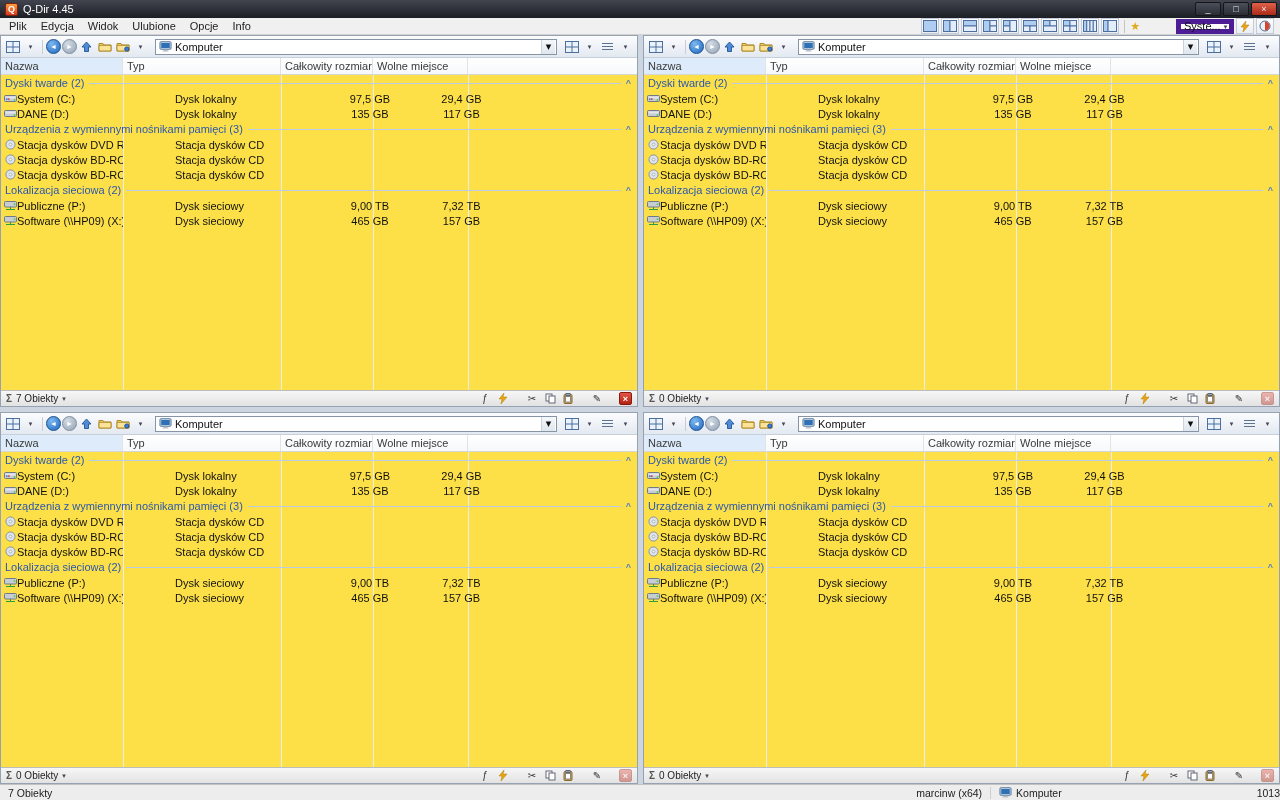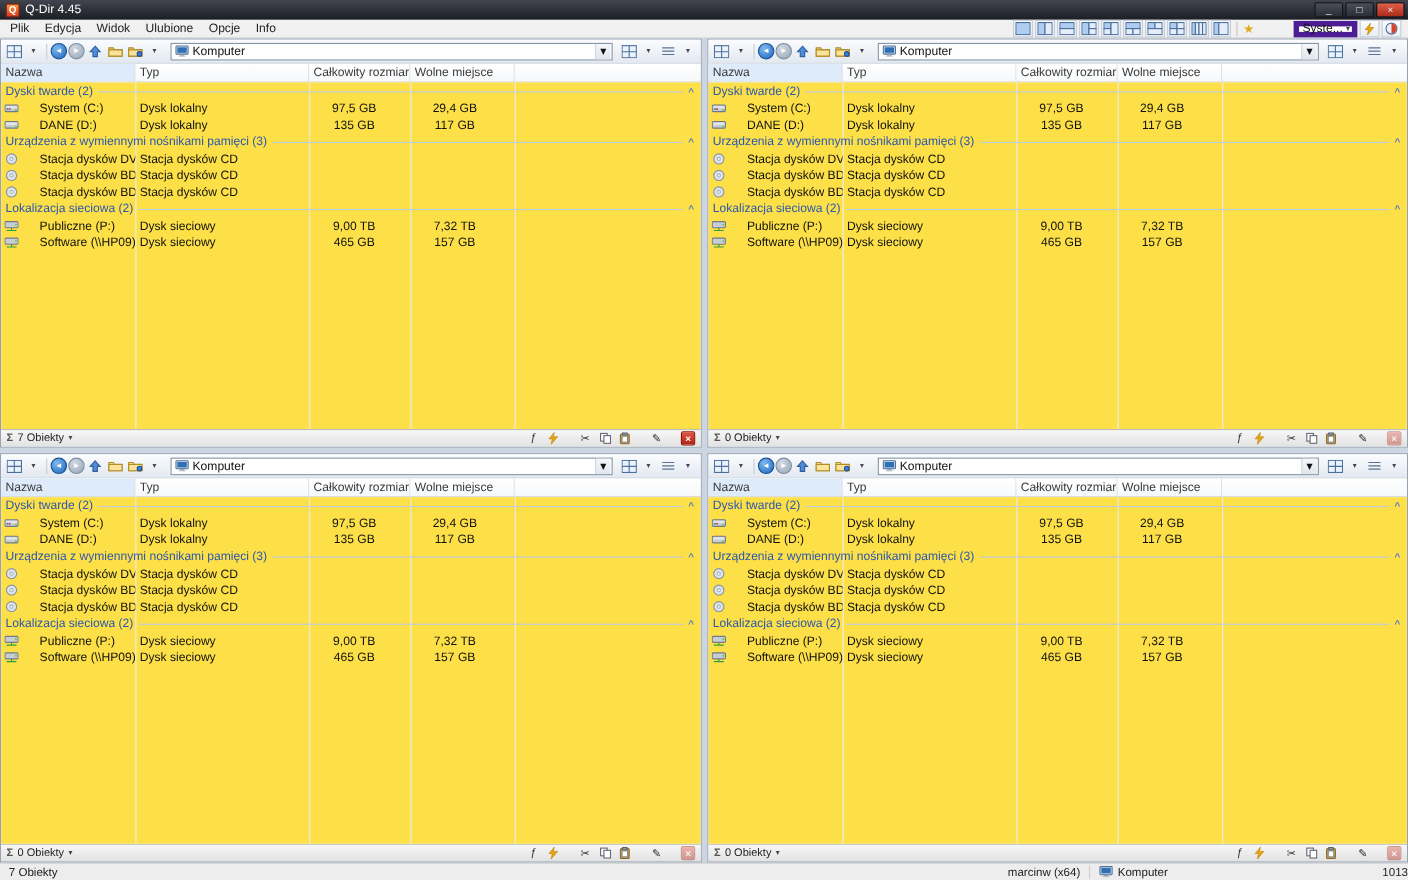--- a/index.html
+++ b/index.html
@@ -47,22 +47,22 @@
   .hfill { flex:1; border-right:none; }
   .c0 { width:122px; } .c1 { width:158px; } .c2 { width:92px; } .c3 { width:95px; }
 
   
   .body { flex:1; position:relative; background:#fde047; overflow:hidden; }
   .vline { position:absolute; top:0; bottom:0; width:1px; background:#ededed; }
   .grp { display:flex; align-items:center; height:16px; padding-left:4px; color:#2b57ae; position:relative; z-index:1; white-space:nowrap; }
   .grp-line { flex:1; height:1px; background:#bccbe6; margin:0 5px; }
   .grp-ch { color:#567ec2; font-size:9px; font-weight:bold; margin-right:6px; }
   .row { display:flex; align-items:center; height:15px; position:relative; z-index:1; }
-  .row .c0 { display:flex; gap:19px; padding:0 2px 0 3px; white-space:nowrap; overflow:hidden; }
-  .row .c1 { padding-left:4px; white-space:nowrap; overflow:hidden; }
+  .row .c0 { display:flex; gap:0; padding:0 2px 0 3px; white-space:nowrap; overflow:hidden; }
+  .row .c1 { padding-left:4px; white-space:nowrap; overflow:hidden;margin-left:48px; }
   .row .c2 { text-align:center; padding-right:10px; }
   .row .c3 { text-align:center; padding-right:14px; }
   .icn { display:inline-flex; align-items:center; justify-content:center; flex:0 0 auto; }
 
   
   .pane-status { height:16px; flex:0 0 16px; background:linear-gradient(#f7f7f7,#e2e2e2); border-top:1px solid #bcbcbc; display:flex; align-items:center; gap:4px; padding:0 5px; font-size:10px; color:#222; }
   .sigma { font-size:10px; color:#555; font-weight:bold; }
   .flex1 { flex:1; }
   .ps-icon { width:14px; height:13px; display:flex; align-items:center; justify-content:center; font-size:10px; color:#333; }
   .ps-gap { width:7px; }

